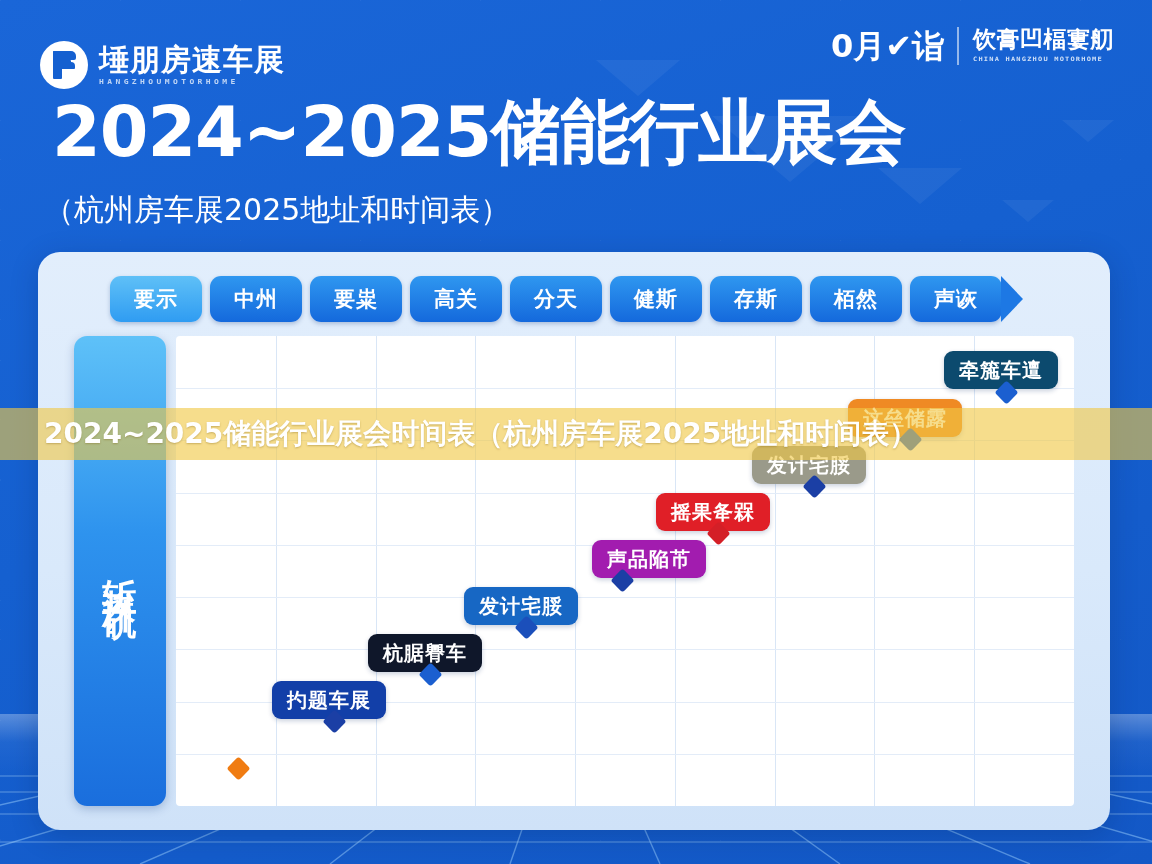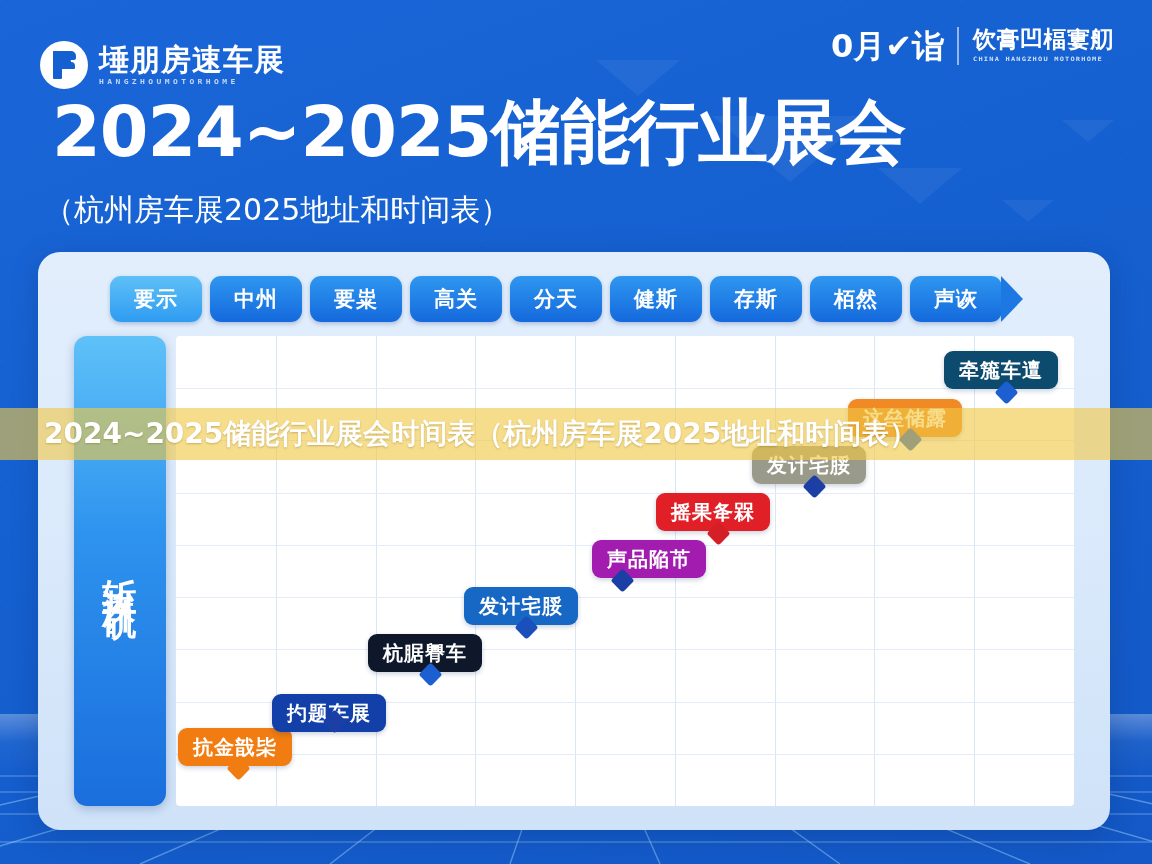--- a/index.html
+++ b/index.html
@@ -336,25 +336,22 @@
         <div class="gv" style="left: 798px;"></div>
         <div class="gh" style="top: 52px;"></div>
         <div class="gh" style="top: 104px;"></div>
         <div class="gh" style="top: 157px;"></div>
         <div class="gh" style="top: 209px;"></div>
         <div class="gh" style="top: 261px;"></div>
         <div class="gh" style="top: 313px;"></div>
         <div class="gh" style="top: 366px;"></div>
         <div class="gh" style="top: 418px;"></div>
       </div>
-  <div class="badge" style="background: rgb(240, 124, 18); left: 2px; top: 392px;">
-        <span>抗金戠枈</span>
-      </div>
       <div class="diamond" style="background: rgb(240, 124, 18); left: 54px; top: 424px;"></div>
-      <div class="badge" style="background: rgb(18, 63, 168); left: 96px; top: 358px;">
+      <div class="badge" style="background: rgb(18, 63, 168); left: 96px; top: 345px;">
         <span>扚题车展</span>
       </div>
       <div class="diamond" style="background: rgb(27, 63, 165); left: 150px; top: 377px;"></div>
       <div class="badge" style="background: #0f172a; left: 192px; top: 298px;">
         <span>杭腒臖车</span>
       </div>
       <div class="diamond" style="background: rgb(27, 95, 208); left: 246px; top: 330px;"></div>
       <div class="badge" style="background: rgb(23, 103, 196); left: 288px; top: 251px;">
         <span>发计宅脮</span>
       </div>

